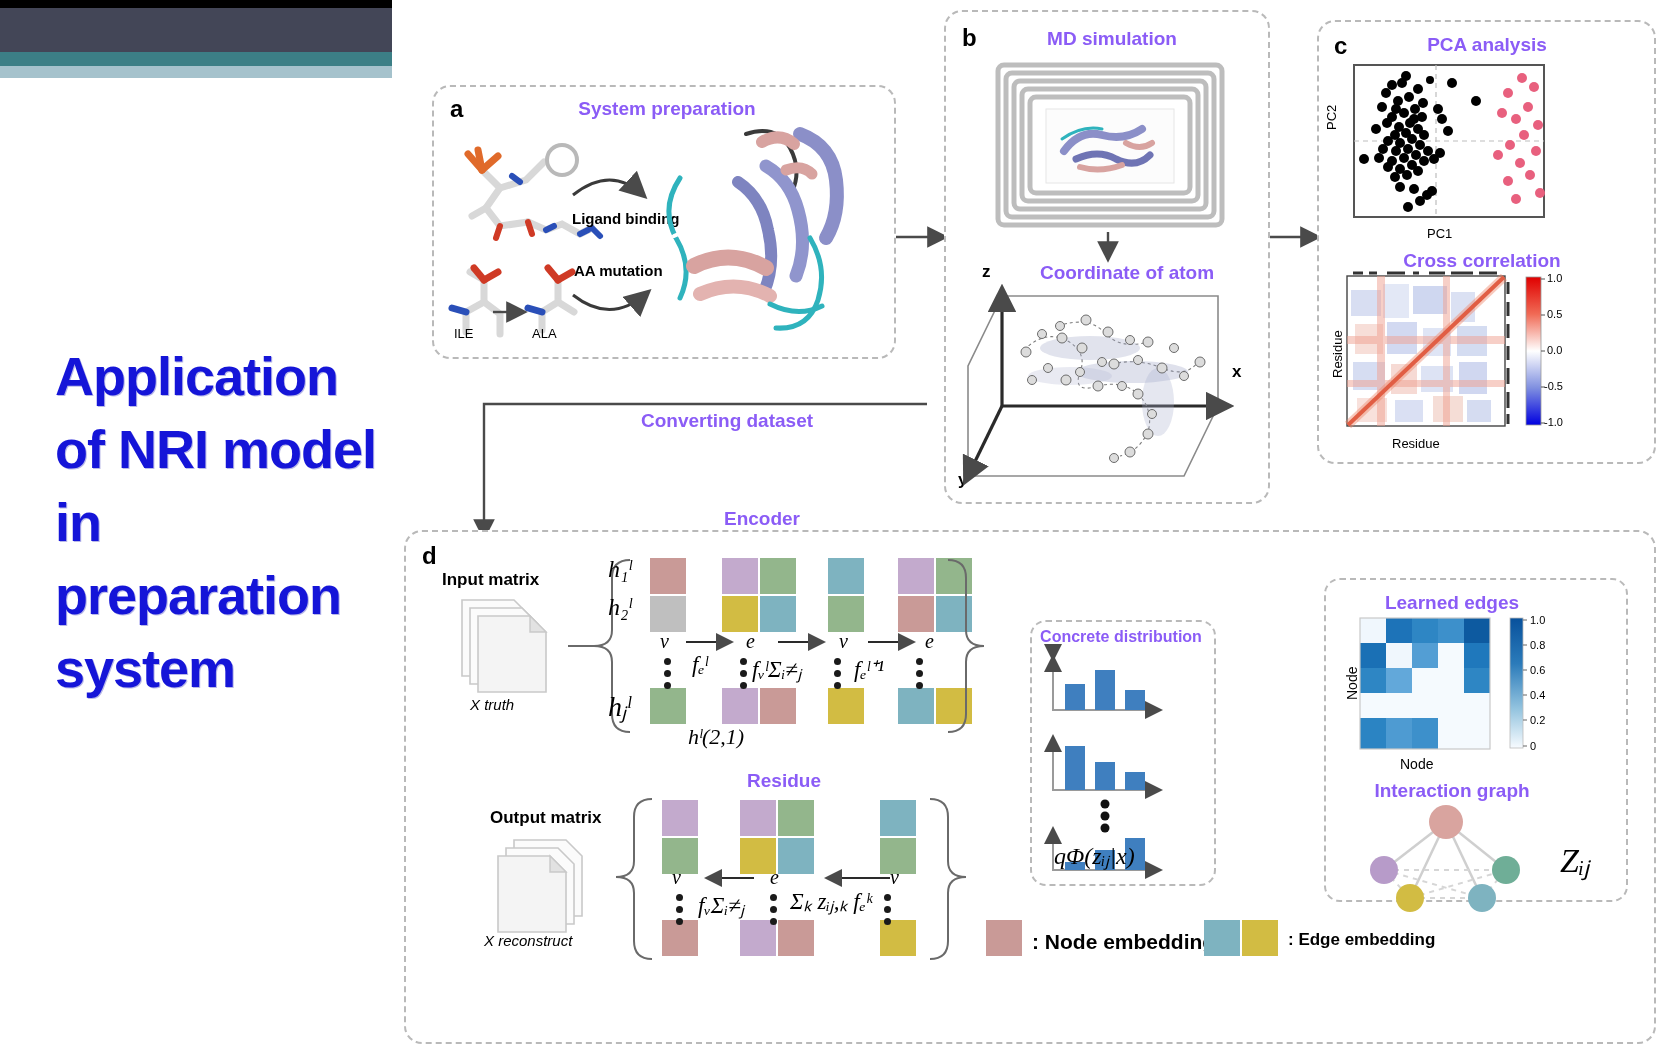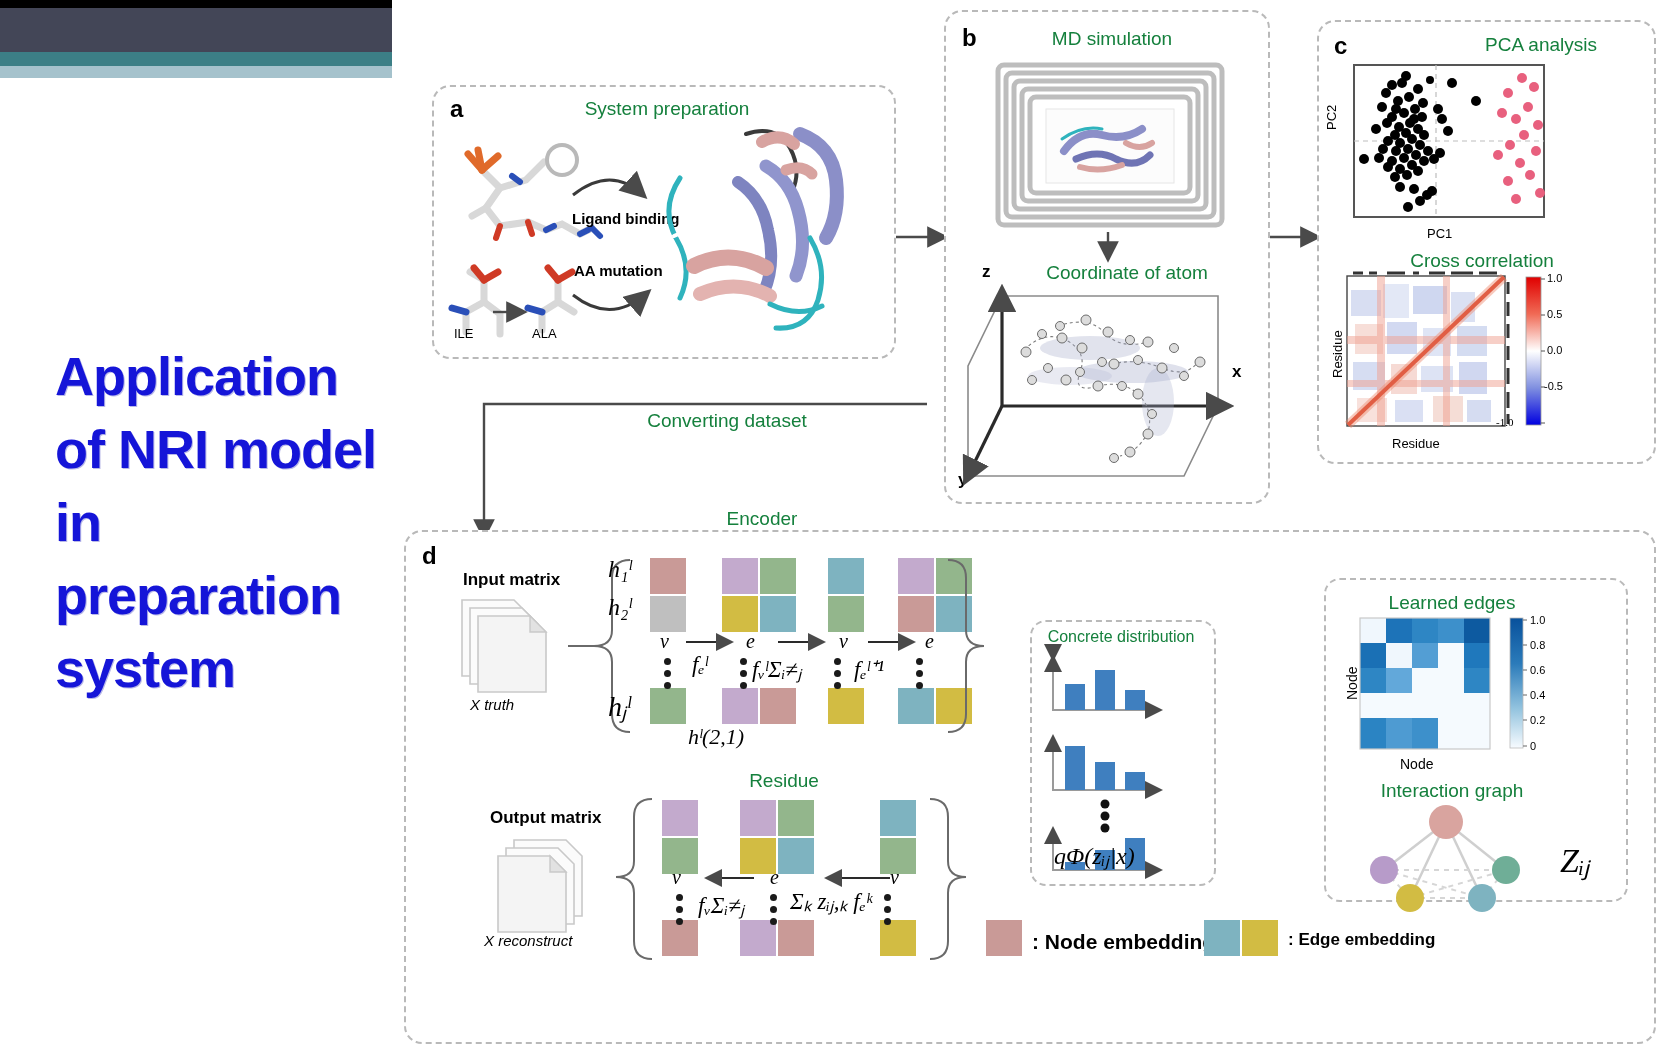--- a/index.html
+++ b/index.html
@@ -16,21 +16,21 @@
   
   #slide-title{position:absolute;left:55px;top:340px;width:340px;
      color:#1515d8;font-weight:bold;font-size:54px;line-height:1.35;
      letter-spacing:-1px;text-shadow:1px 1px 0 #b9b9e8;}
 
   
   #figure{position:absolute;left:392px;top:0;width:1286px;height:1057px;}
 
   .dashpanel{position:absolute;border:2px dashed #b9b9b9;border-radius:18px;background:#fff;}
   .panel-letter{position:absolute;font-weight:bold;font-size:24px;color:#000;}
-  .panel-title{position:absolute;font-weight:normal;font-size:19px;color:#15803d;
+  .panel-title{position:absolute;font-weight:bold;font-size:19px;color:#8b5cf6;
      text-align:center;white-space:nowrap;}
   .small-label{position:absolute;font-size:13px;color:#000;white-space:nowrap;}
   .axis-label{position:absolute;font-size:13px;color:#000;white-space:nowrap;}
   .bold-label{position:absolute;font-size:17px;font-weight:bold;color:#000;white-space:nowrap;}
   .italic-label{position:absolute;font-size:15px;font-style:italic;color:#000;white-space:nowrap;
      font-family:Liberation Sans, sans-serif;}
   .math{position:absolute;font-family:"Liberation Serif",serif;font-style:italic;color:#000;white-space:nowrap;}
   .tick{position:absolute;font-size:11px;color:#000;white-space:nowrap;}
 
   svg{position:absolute;left:0;top:0;overflow:visible;}
@@ -250,21 +250,21 @@
         <circle cx="160" cy="110" r="4.5"></circle>
         <circle cx="212" cy="72" r="4.5"></circle>
     </g>
   </svg>
 
   <div class="panel-title" style="left:215px;top:410px;width:240px;">Converting dataset</div>
 
   <div class="dashpanel" style="left:925px;top:20px;width:335px;height:440px;">
   </div>
   <div class="panel-letter" style="left:942px;top:32px;">c</div>
-  <div class="panel-title" style="left:985px;top:34px;width:220px;text-align:right;">PCA analysis</div>
+  <div class="panel-title" style="left:985px;top:34px;width:220px;">PCA analysis</div>
 
   <svg width="200" height="160" style="left:960px;top:63px;">
     <rect x="2" y="2" width="190" height="152" fill="#fff" stroke="#555" stroke-width="2"></rect>
     <line x1="2" y1="78" x2="192" y2="78" stroke="#bdbdbd" stroke-width="1.2" stroke-dasharray="5,4"></line>
     <line x1="84" y1="2" x2="84" y2="154" stroke="#bdbdbd" stroke-width="1.2" stroke-dasharray="5,4"></line>
     <g fill="#000">
       <circle cx="54" cy="13" r="5"></circle>
         <circle cx="40" cy="22" r="5"></circle>
         <circle cx="66" cy="26" r="5"></circle>
       <circle cx="78" cy="17" r="4"></circle>
@@ -416,29 +416,29 @@
         <line x1="15" y1="38" x2="19" y2="38"></line>
       <line x1="15" y1="74" x2="19" y2="74"></line>
         <line x1="15" y1="110" x2="19" y2="110"></line>
       <line x1="15" y1="146" x2="19" y2="146"></line>
     </g>
   </svg>
   <div class="tick" style="left:1155px;top:272px;">1.0</div>
   <div class="tick" style="left:1155px;top:308px;">0.5</div>
   <div class="tick" style="left:1155px;top:344px;">0.0</div>
   <div class="tick" style="left:1152px;top:380px;">-0.5</div>
-  <div class="tick" style="left:1104px;top:416px;font-family:Liberation Serif, serif;">-1.0</div>
+  <div class="tick" style="left:1152px;top:416px;">-1.0</div>
 
   <div class="dashpanel" style="left:12px;top:530px;width:1248px;height:510px;">
   </div>
   <div class="panel-letter" style="left:30px;top:542px;">d</div>
 
   <div class="panel-title" style="left:290px;top:508px;width:160px;">Encoder</div>
 
-  <div class="bold-label" style="left:50px;top:570px;margin-left:21px;">Input matrix</div>
+  <div class="bold-label" style="left:50px;top:570px;">Input matrix</div>
   <svg width="120" height="110" style="left:62px;top:592px;">
     <g fill="#fbfbfb" stroke="#c9c9c9" stroke-width="1.6">
       <path d="M8,8 h52 l16,16 v60 h-68 z"></path>
       <path d="M16,16 h52 l16,16 v60 h-68 z"></path>
       <path d="M24,24 h52 l16,16 v60 h-68 z" fill="#f4f4f4"></path>
     </g>
     <path d="M76,24 v16 h16 z" fill="#e2e2e2" stroke="#c9c9c9" stroke-width="1.4"></path>
   </svg>
   <div class="italic-label" style="left:78px;top:696px;">X truth</div>
 

